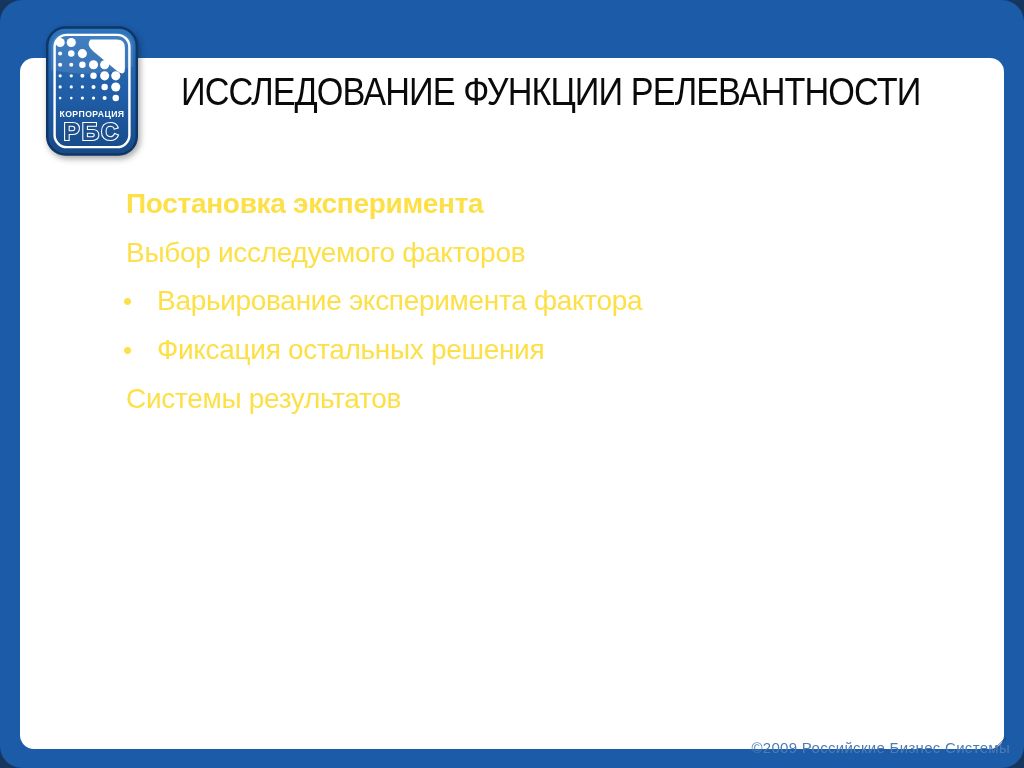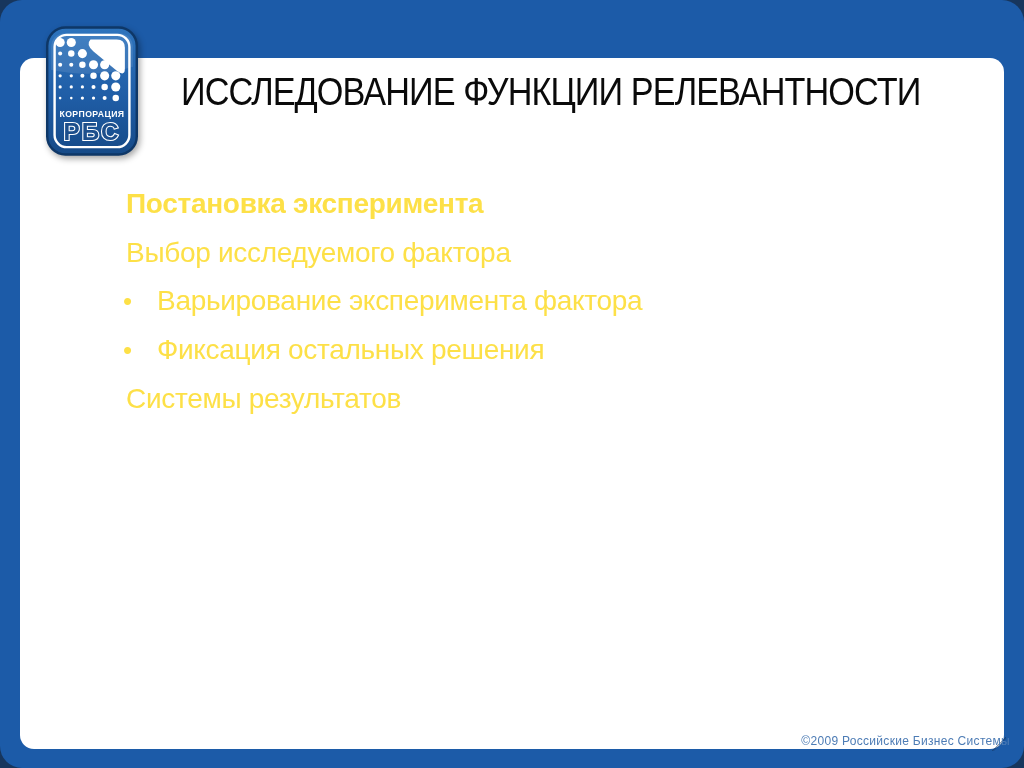--- a/index.html
+++ b/index.html
@@ -39,22 +39,22 @@
     margin-left:28px;
   }
   .line{position:relative;}
   .line.bold{font-weight:bold;}
   .line.bulleted{padding-left:31px;}
   .bullet{
     position:absolute;left:-3px;top:0;
     font-size:26px;
   }
   .footer{
-    position:absolute;right:14px;bottom:20px;
-    font-size:12px;letter-spacing:0.3px;
+    position:absolute;right:14px;bottom:12px;
+    font-size:15px;letter-spacing:0.3px;
     color:var(--footer-text,#4d7cb5);
   }
   .logo-corp-text{
     font-family:"Liberation Sans",sans-serif;font-weight:bold;
     font-size:8.6px;letter-spacing:0.4px;fill:#ffffff;
   }
   .logo-abbr-text{
     font-family:"Liberation Sans",sans-serif;font-weight:bold;
     font-size:24px;letter-spacing:2px;
     fill:#1d4f8c;stroke:#ffffff;stroke-width:2.1px;paint-order:stroke;
@@ -112,19 +112,19 @@
       <circle cx="69" cy="71" r="3.2"></circle>
   </g>
   <text class="logo-corp-text" x="45.5" y="90" text-anchor="middle">КОРПОРАЦИЯ</text>
   <text class="logo-abbr-text" x="45.5" y="112" text-anchor="middle">РБС</text>
 </svg>
 
 <div class="title">ИССЛЕДОВАНИЕ ФУНКЦИИ РЕЛЕВАНТНОСТИ</div>
 
 <div class="body-list">
     <div class="line bold"><span>Постановка эксперимента</span></div>
-    <div class="line"><span>Выбор исследуемого фактора</span></div>
+    <div class="line"><span>Выбор исследуемого факторов</span></div>
     <div class="line bulleted"><span class="bullet">•</span><span>Варьирование эксперимента фактора</span></div>
     <div class="line bulleted"><span class="bullet">•</span><span>Фиксация остальных решения</span></div>
     <div class="line"><span>Системы результатов</span></div>
   </div>
 
 <div class="footer">©2009 Российские Бизнес Системы</div>
 
 </body></html>

